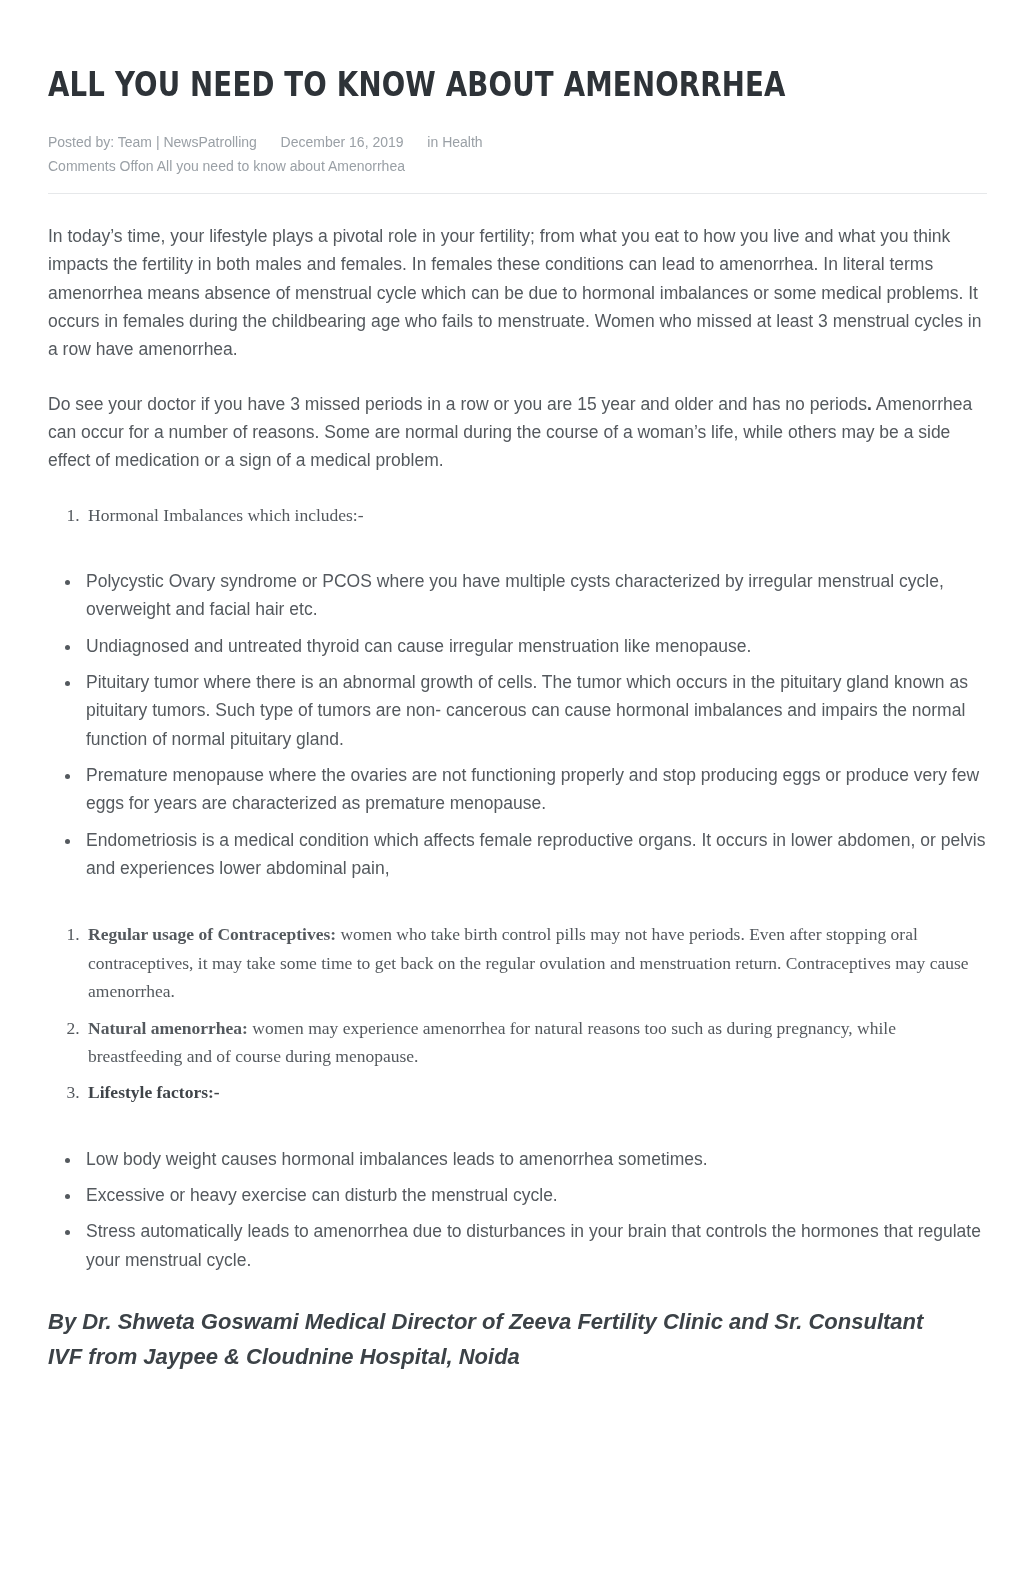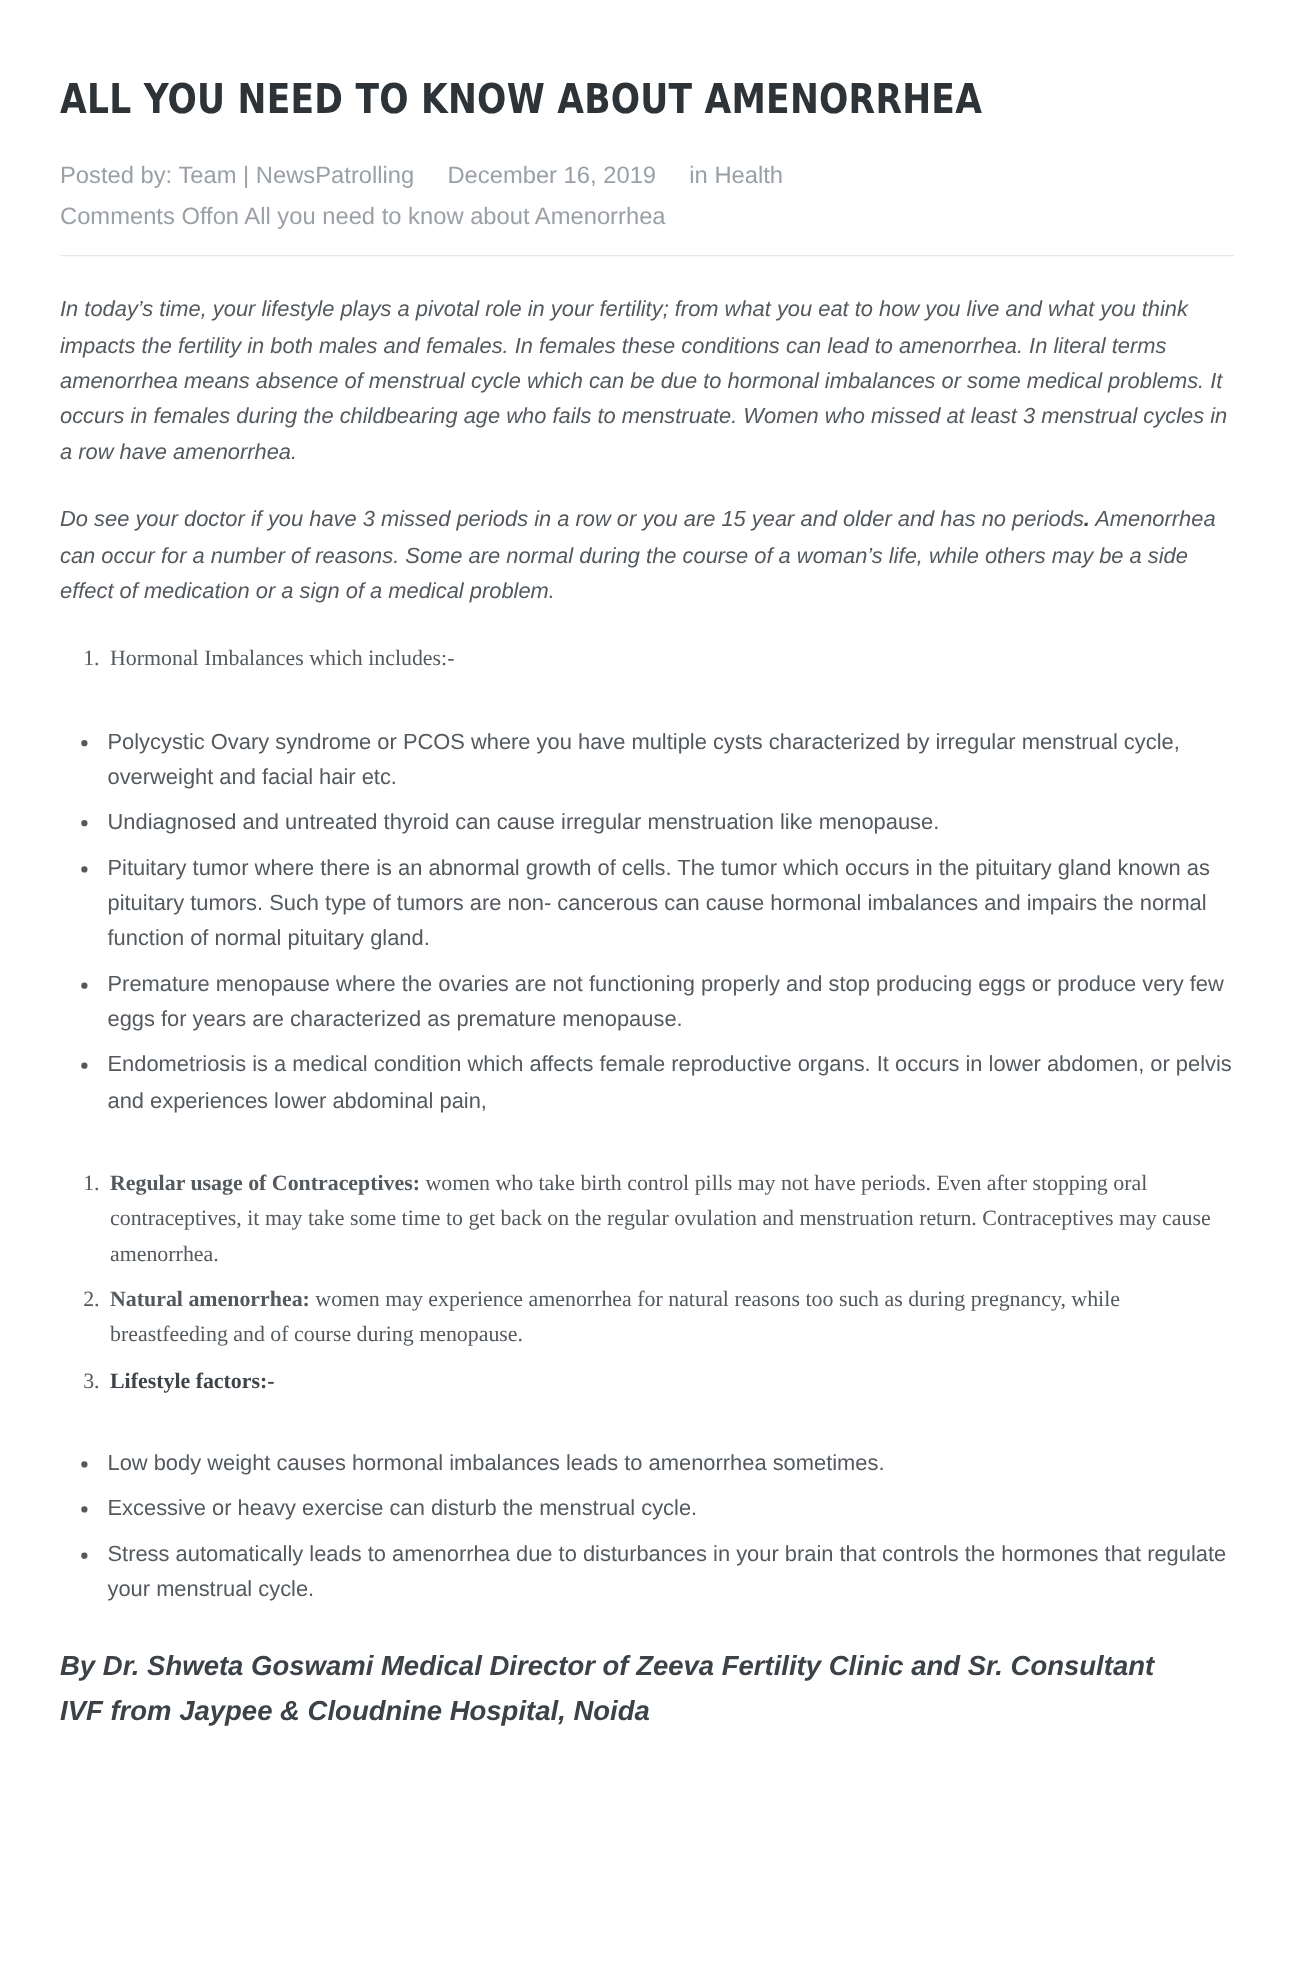--- a/index.html
+++ b/index.html
@@ -10,58 +10,58 @@
   body {
     width: 1035px;
     min-height: 1586px;
     font-family: "Liberation Sans", sans-serif;
     color: #4a4f54;
     -webkit-font-smoothing: antialiased;
   }
   .page {
     width: 1035px;
     box-sizing: border-box;
-    padding: 48px 48px 40px 48px;
+    padding: 30px 48px 40px 48px;
+    margin-top: 24px;
   }
   .article-title {
     font-family: "DejaVu Sans", sans-serif;
     font-weight: bold;
     font-stretch: condensed;
     font-size: 33px;
     letter-spacing: 0.2px;
     color: #2e3338;
     margin: 12px 0 26px 0;
     line-height: 1.15;
     transform: scaleX(0.93);
     transform-origin: left center;
     white-space: nowrap;
   }
   .meta {
-    font-size: 19px;
+    font-size: 14px;
     color: #9aa0a6;
     line-height: 1.75;
     padding-bottom: 14px;
     border-bottom: 1px solid #e6e8ea;
   }
   .meta .sep {
     display: inline-block;
     width: 16px;
   }
   .meta .in-word {
     color: #9aa0a6;
   }
   .content {
     margin-top: 28px;
     font-size: 17.5px;
     line-height: 1.62;
     color: #54595e;
   }
   .content p {
     margin: 0 0 26px 0;
-    font-style: italic;
   }
   ol, ul {
     margin: 0 0 8px 0;
     padding-left: 34px;
   }
   ol {
     padding-left: 36px;
     font-family: Liberation Serif, serif;
   }
   ol li, ul li {

